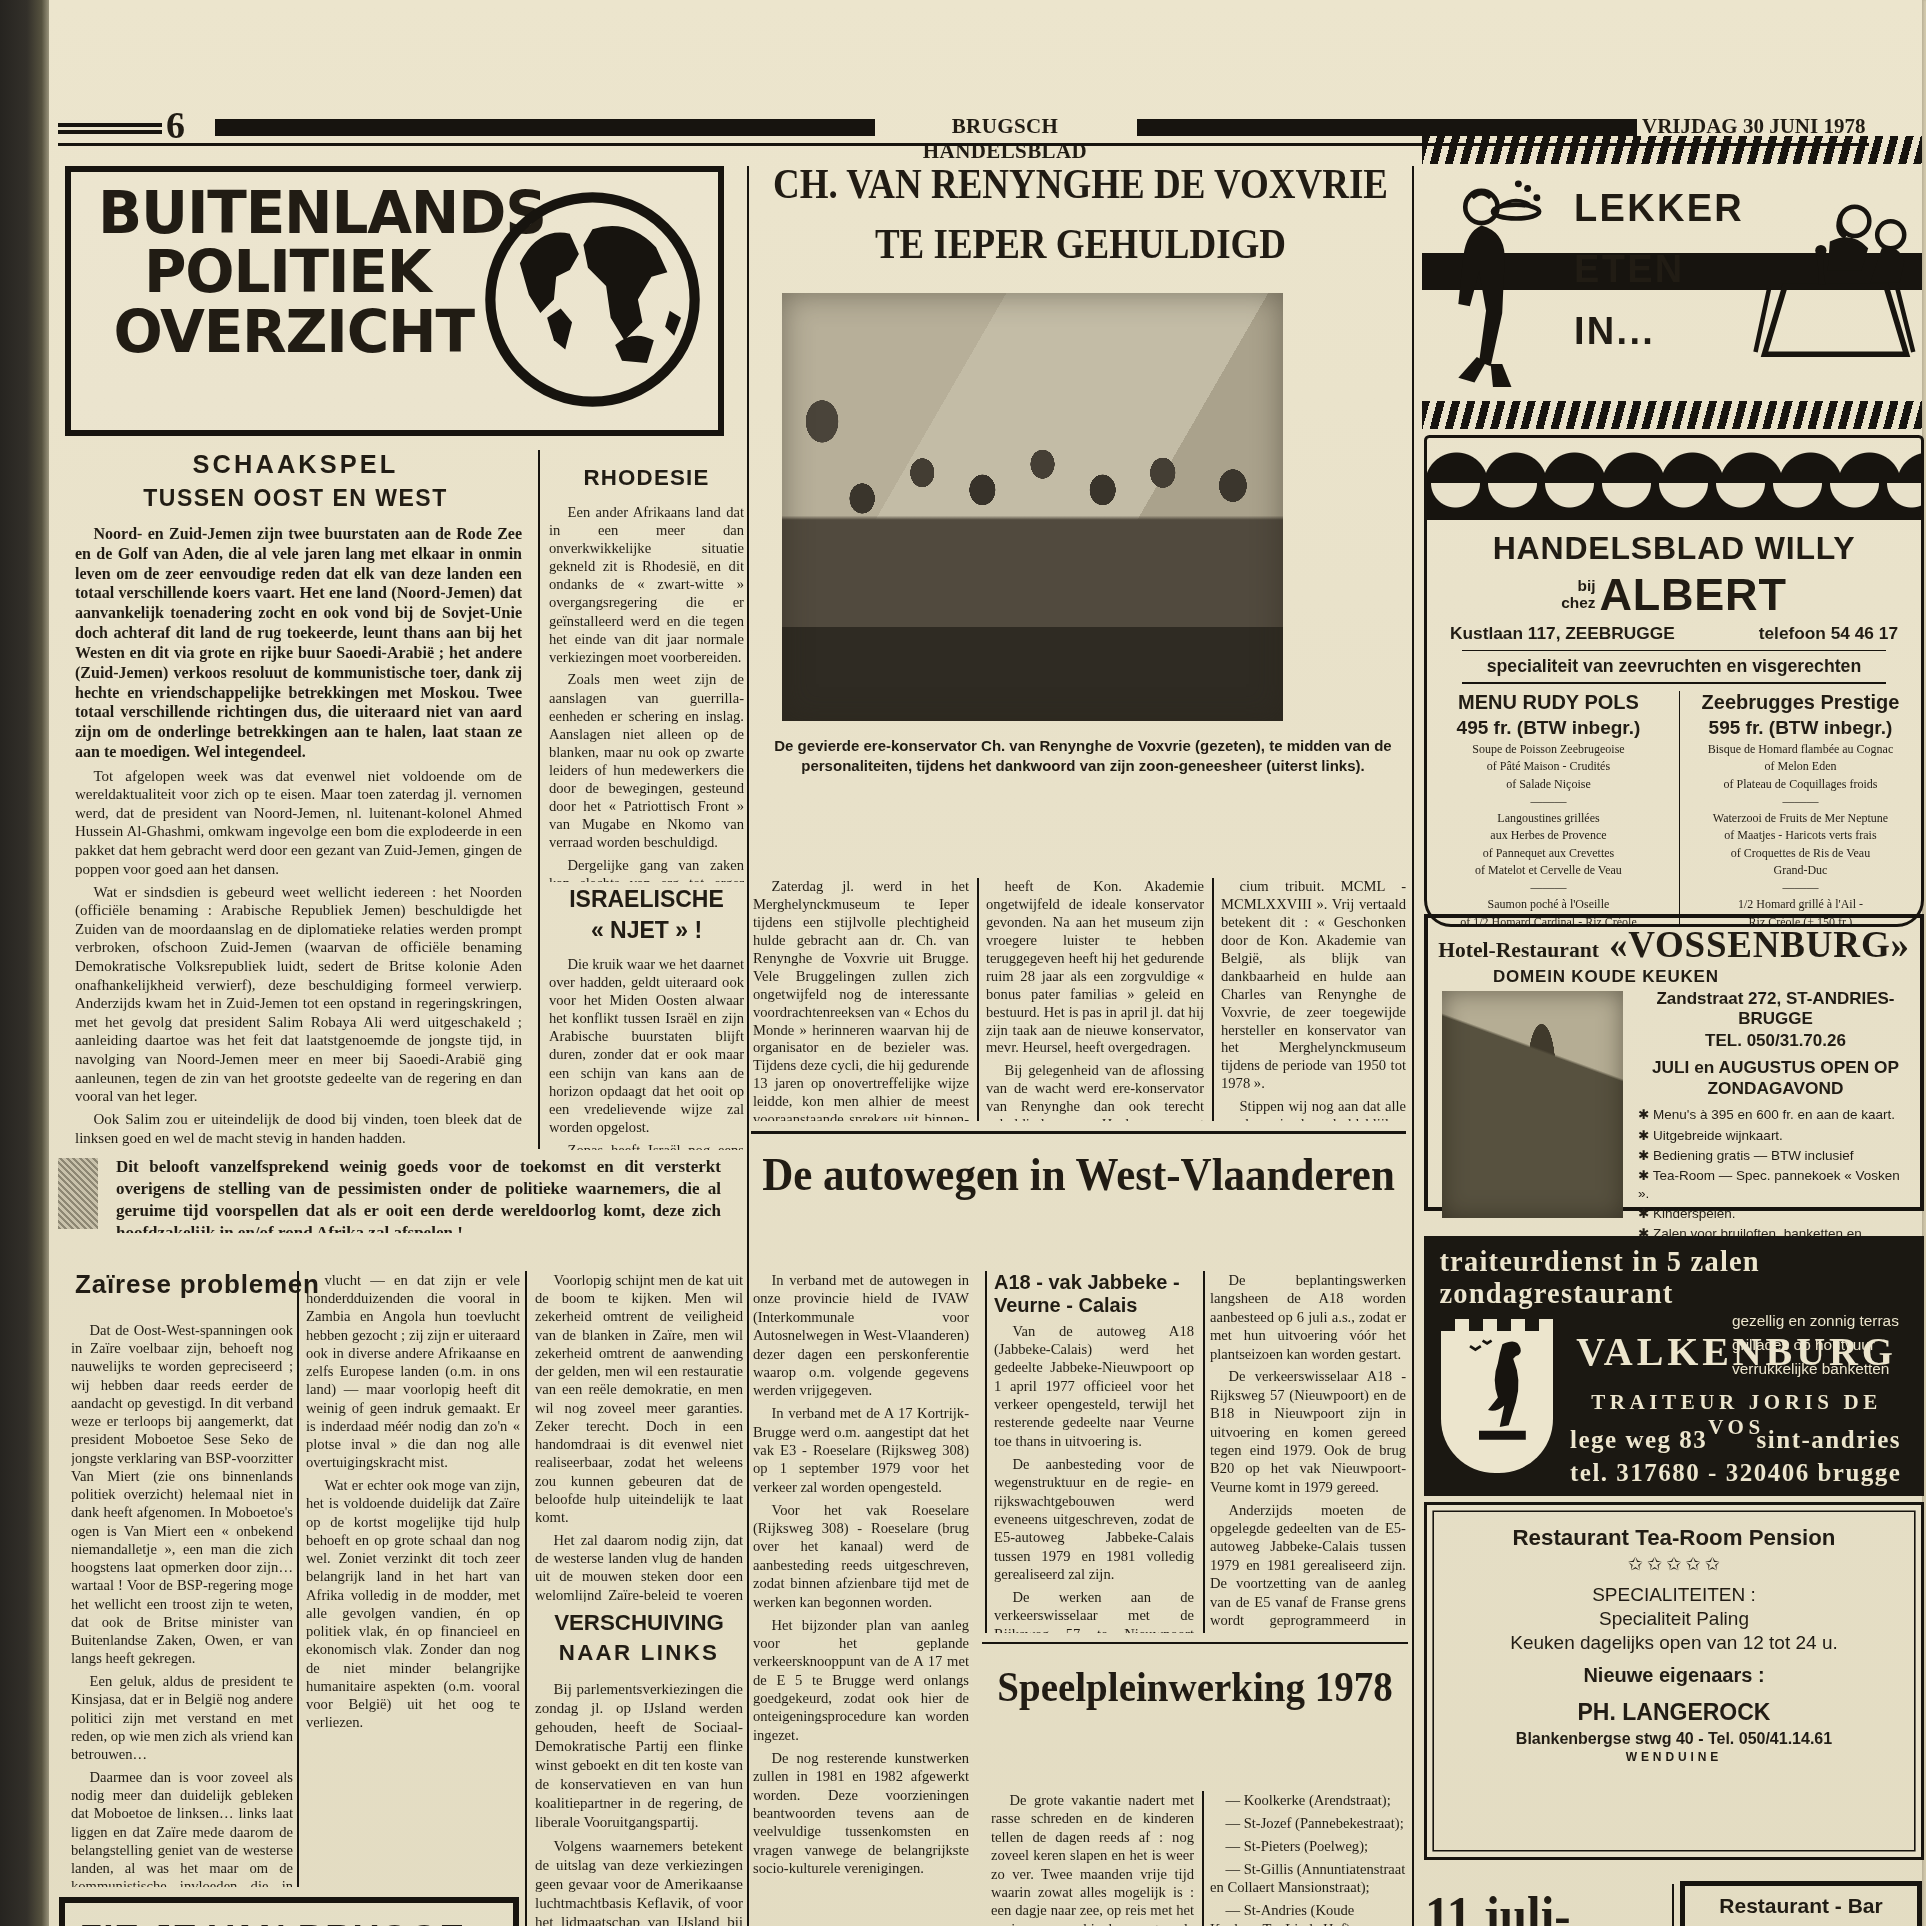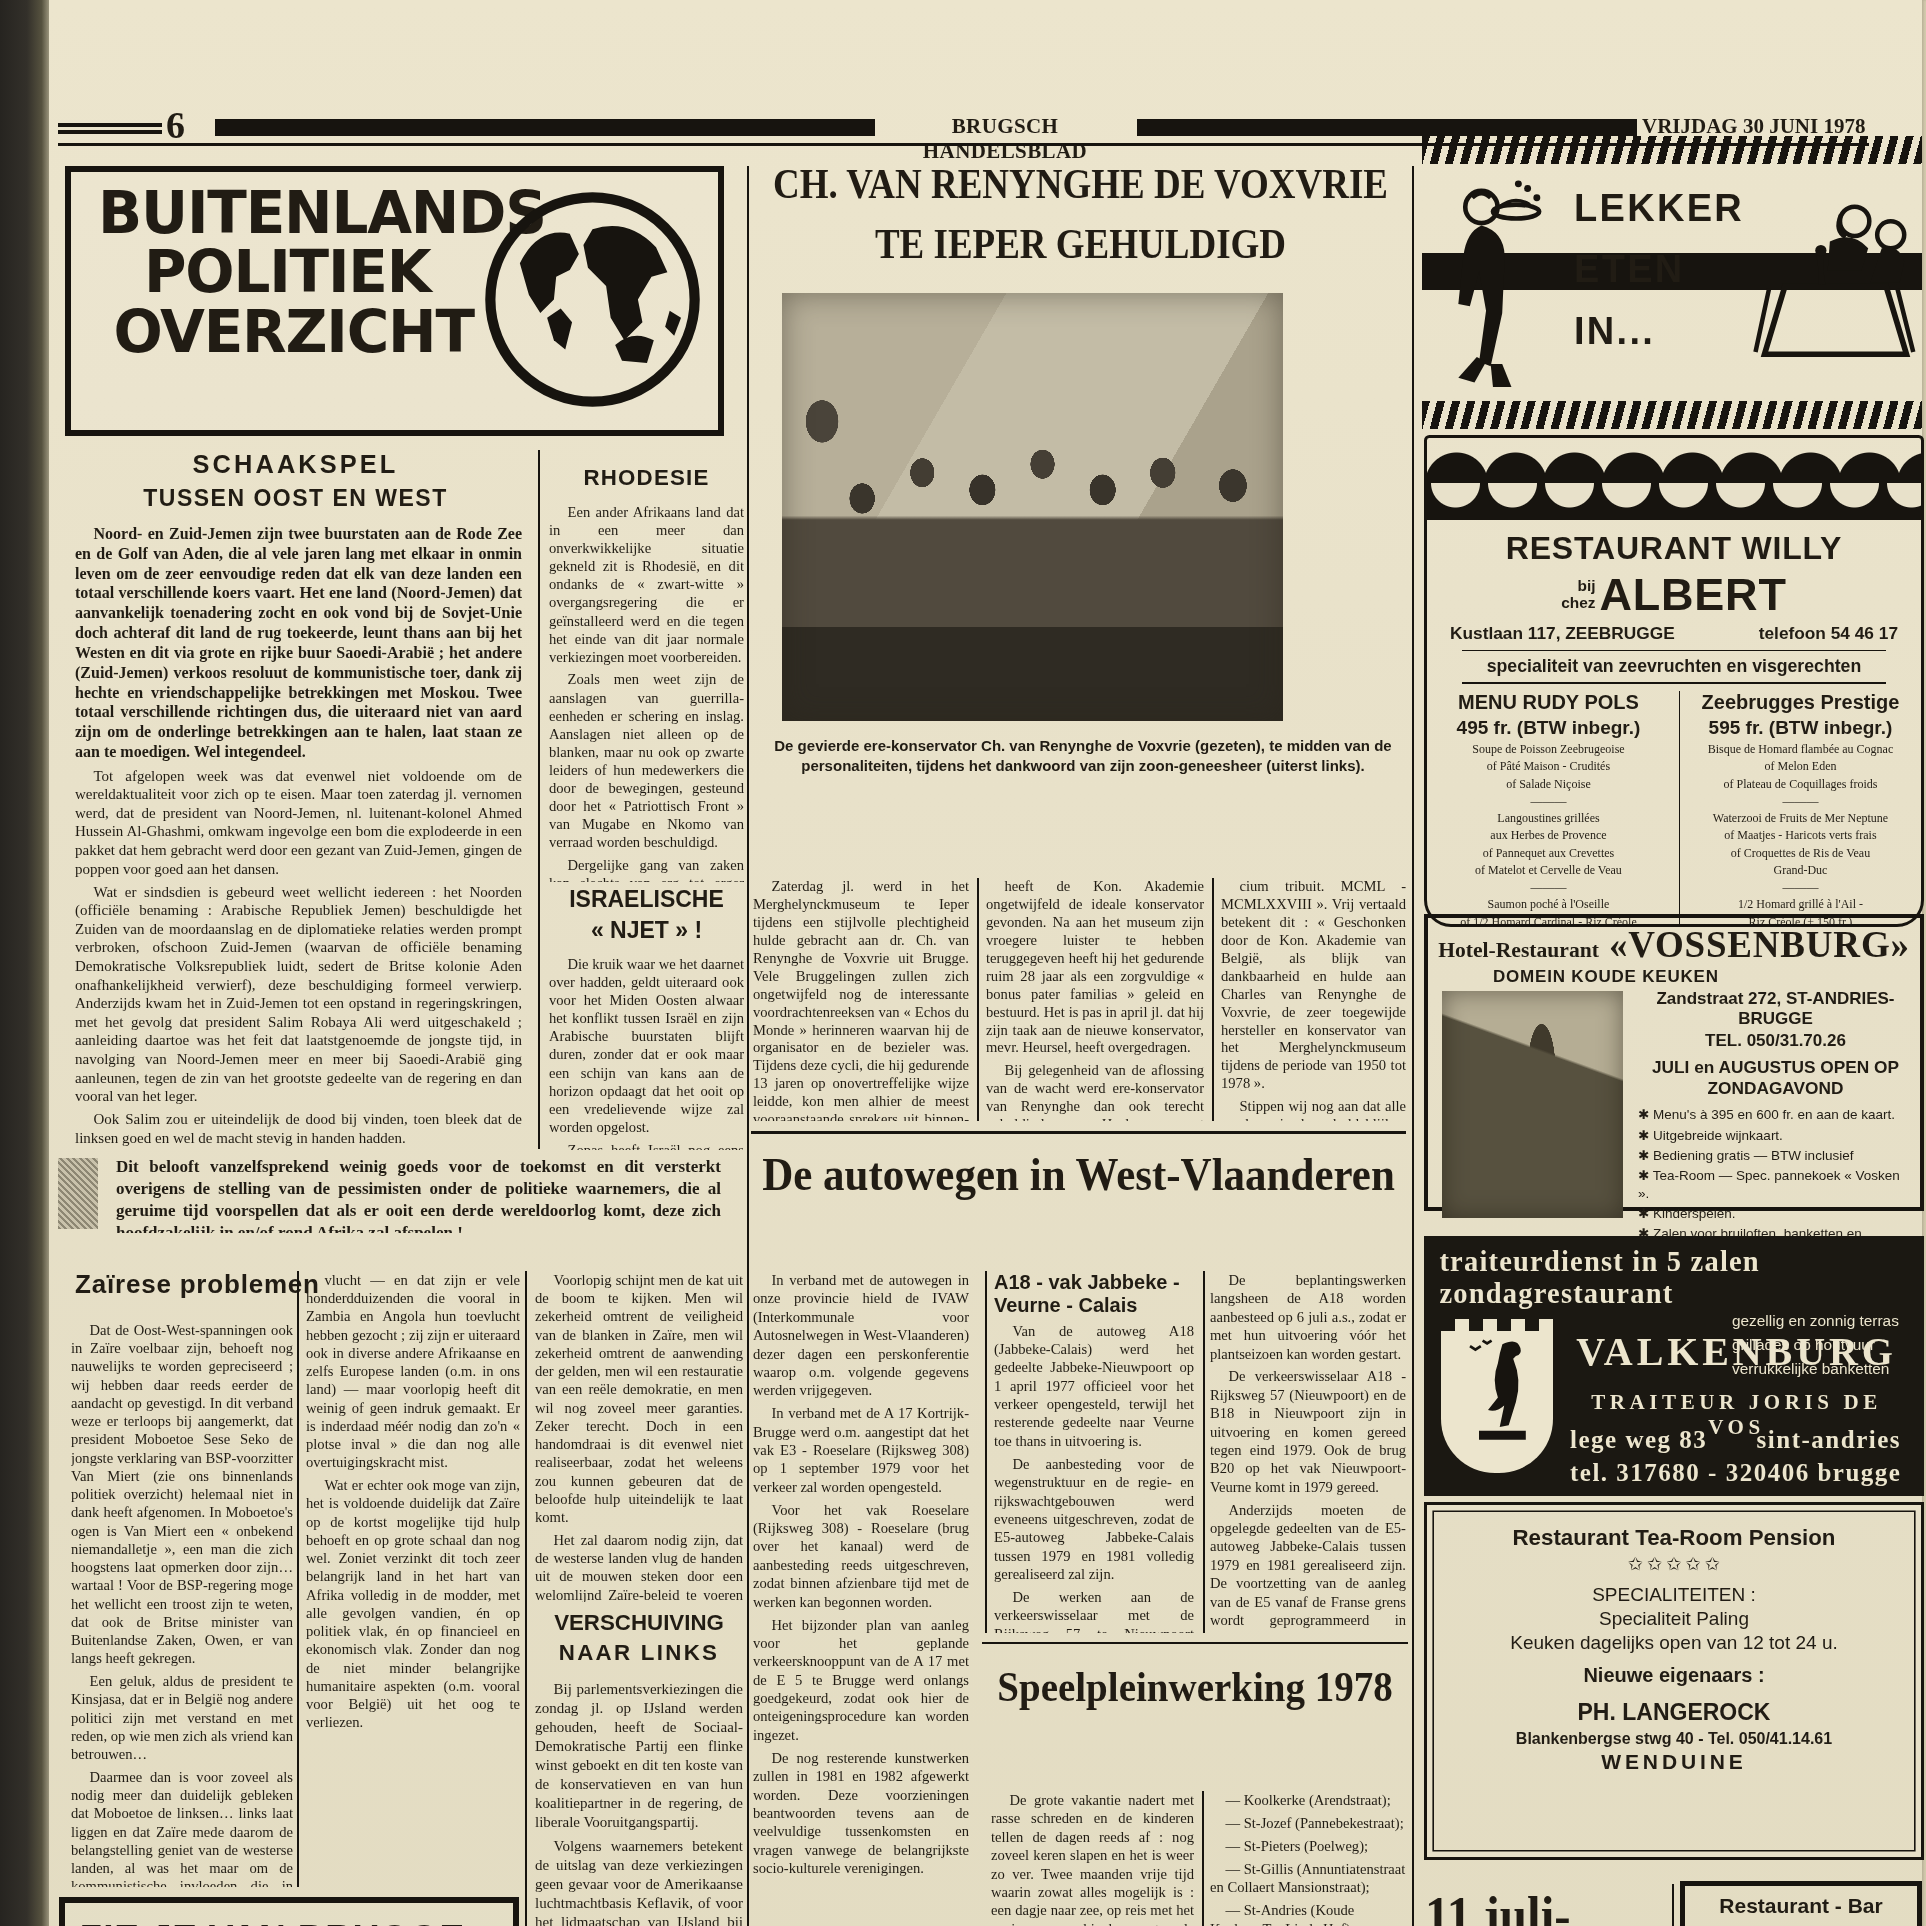--- a/index.html
+++ b/index.html
@@ -246,21 +246,21 @@
       <circle cx="62" cy="58" r="5" fill="#17140f"></circle>
       <path d="M130 92 l14 56 m-128 -56 l-12 56" stroke="#17140f" stroke-width="4"></path>
     </svg>
   </div>
 
   <div class="abs hatch" style="left:1422px;top:401px;width:500px;height:28px;"></div>
 
   <div class="abs" style="left:1424px;top:435px;width:500px;height:492px;border:3.1px solid #17140f;border-radius:5.4px 5.4px 27px 27px;box-sizing:border-box;overflow:hidden;">
     <div style="height:45px;background:radial-gradient(circle 32px at 50% 46px,#17140f 31px,transparent 32px);background-size:59px 45px;background-repeat:repeat-x;"></div>
     <div style="height:37px;background:#17140f;background-image:radial-gradient(circle 25px at 50% 0px,#e8e1ca 24px,#17140f 25px);background-size:57px 37px;background-repeat:repeat-x;"></div>
-    <div class="ctr sans" style="font-size:32px;font-weight:bold;margin-top:10px;letter-spacing:0.8px;">RESTAURANT WILLY</div>
+    <div class="ctr sans" style="font-size:32px;font-weight:bold;margin-top:10px;letter-spacing:0.8px;">HANDELSBLAD WILLY</div>
     <div style="display:flex;justify-content:center;align-items:center;margin-top:1.5px;">
       <div class="sans" style="font-size:15.4px;font-weight:bold;line-height:1.1;text-align:right;margin-right:3.9px;">
         <div>bij</div>
         <div>chez</div>
       </div>
       <div class="sans" style="font-size:45px;font-weight:bold;letter-spacing:0.8px;">ALBERT</div>
     </div>
     <div class="sans" style="display:flex;justify-content:space-between;padding:0 23px;font-size:17.3px;font-weight:bold;margin-top:2.3px;">
       <span>Kustlaan 117, ZEEBRUGGE</span>
       <span>telefoon 54 46 17</span>
@@ -364,21 +364,21 @@
 
   <div class="abs" style="left:1424px;top:1502px;width:500px;height:358px;border:3.9px solid #17140f;box-shadow:inset 0 0 0 5.4px #e7e0c8, inset 0 0 0 7px #17140f;box-sizing:border-box;">
     <div class="ctr sans" style="font-size:22.3px;font-weight:bold;margin-top:20px;">Restaurant Tea-Room Pension</div>
     <div class="ctr" style="font-size:17.7px;margin-top:3.1px;">✩ ✩ ✩ ✩ ✩</div>
     <div class="ctr sans" style="font-size:19px;margin-top:8.5px;">SPECIALITEITEN :</div>
     <div class="ctr sans" style="font-size:19px;margin-top:2.3px;">Specialiteit Paling</div>
     <div class="ctr sans" style="font-size:19px;margin-top:2.3px;">Keuken dagelijks open van 12 tot 24 u.</div>
     <div class="ctr sans" style="font-size:20px;font-weight:bold;margin-top:10px;">Nieuwe eigenaars :</div>
     <div class="ctr sans" style="font-size:23px;font-weight:bold;margin-top:12px;">PH. LANGEROCK</div>
     <div class="ctr sans" style="font-size:16px;font-weight:bold;margin-top:3.9px;">Blankenbergse stwg 40 - Tel. 050/41.14.61</div>
-    <div class="ctr sans" style="font-size:21px;font-weight:bold;letter-spacing:3.9px;margin-top:1.5px;">WENDUINE</div>
+    <div class="ctr sans" style="font-size:12px;font-weight:bold;letter-spacing:3.9px;margin-top:1.5px;">WENDUINE</div>
   </div>
 
   <div class="abs" style="left:1425px;top:1884px;width:247px;font-size:49px;font-weight:bold;line-height:1.18;transform:scaleY(1.08);transform-origin:top left;">
     <div>11 juli-</div>
 
   </div>
 
   <div class="abs rule" style="left:1672px;top:1884px;width:1.5px;height:520px;"></div>
 
   <div class="abs" style="left:1680px;top:1881px;width:242px;height:266px;border:5.4px solid #17140f;box-sizing:border-box;">

